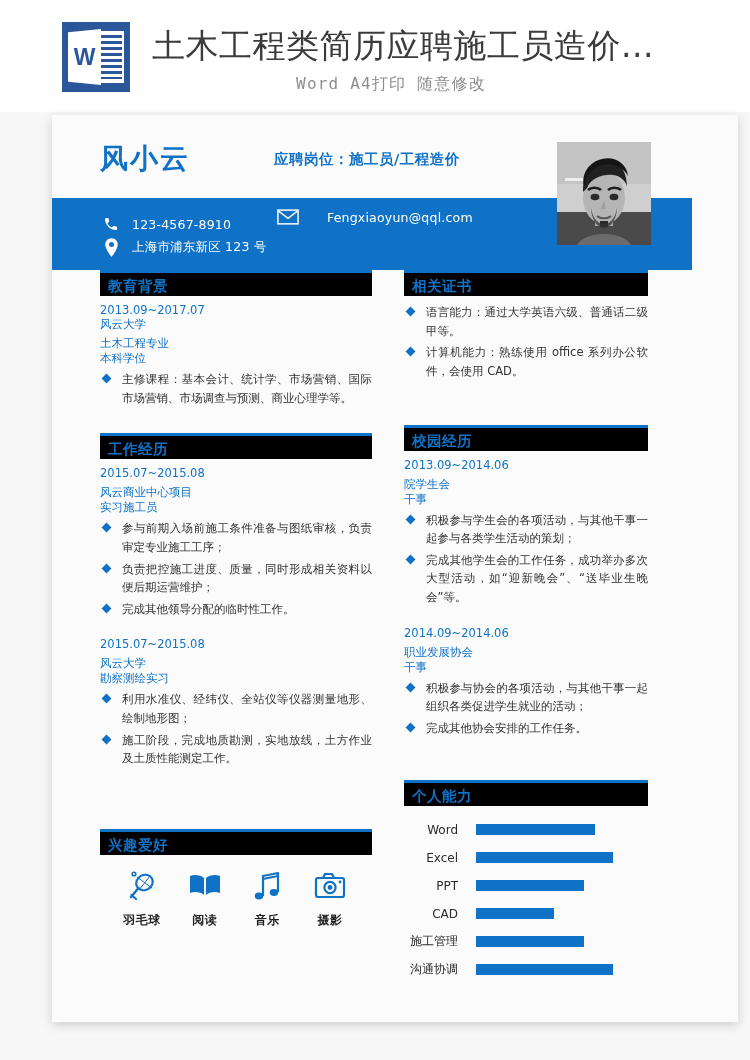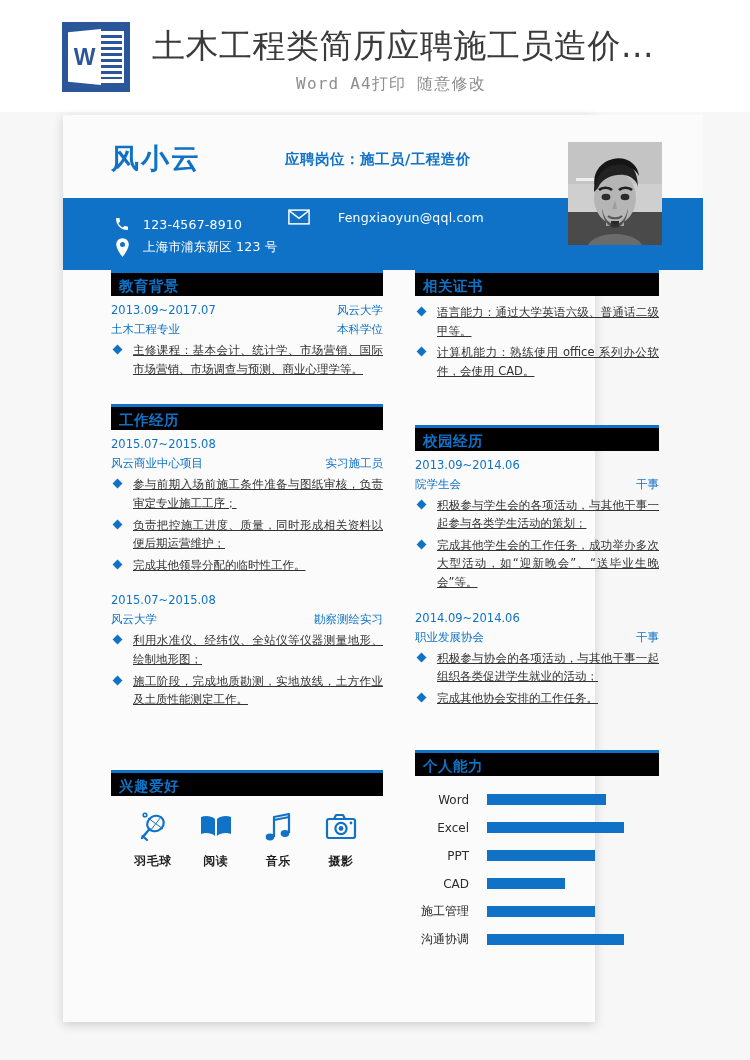--- a/index.html
+++ b/index.html
@@ -88,22 +88,22 @@
     font-size: 16px;
     color: #8d8d8d;
     letter-spacing: 1.2px;
     font-family: "DejaVu Sans Mono", monospace;
     padding-left: 16px;
   }
 
   
   .page-card {
     position: absolute;
-    left: 63px; top: 115px;
-    width: 532px;
+    left: 52px; top: 115px;
+    width: 686px;
     height: 907px;
     background: #fbfbfb;
     box-shadow: 0 3px 10px rgba(0,0,0,0.17);
     box-sizing: border-box;
   }
 
   
   .rhead {
     position: relative;
     height: 155px;
@@ -216,41 +216,41 @@
     margin-bottom: 5px;
     font-family: "DejaVu Sans", sans-serif;
   }
   .entry-line {
     display: flex;
     justify-content: space-between;
     font-size: 11.5px;
     color: #1072c6;
     margin-bottom: 4px;
     font-family: "DejaVu Sans", sans-serif;
+    flex-direction: column;
   }
   .entry-line .e-org   { }
   .entry-line .e-role  { }
   .entry-gap { height: 16px; }
 
   
   ul.blist {
     list-style: none;
     margin: 0;
     padding: 0;
   }
   ul.blist li {
     position: relative;
     padding-left: 22px;
     margin-bottom: 3px;
     font-size: 11.5px;
     line-height: 1.62;
     color: #333333;
     font-family: "DejaVu Sans", sans-serif;
     text-align: justify;
-    text-decoration: underline;
   }
   ul.blist li .bullet {
     position: absolute;
     left: 3px; top: 5px;
     width: 7px; height: 7px;
     background: #1072c6;
     transform: rotate(45deg);
   }
 
   

